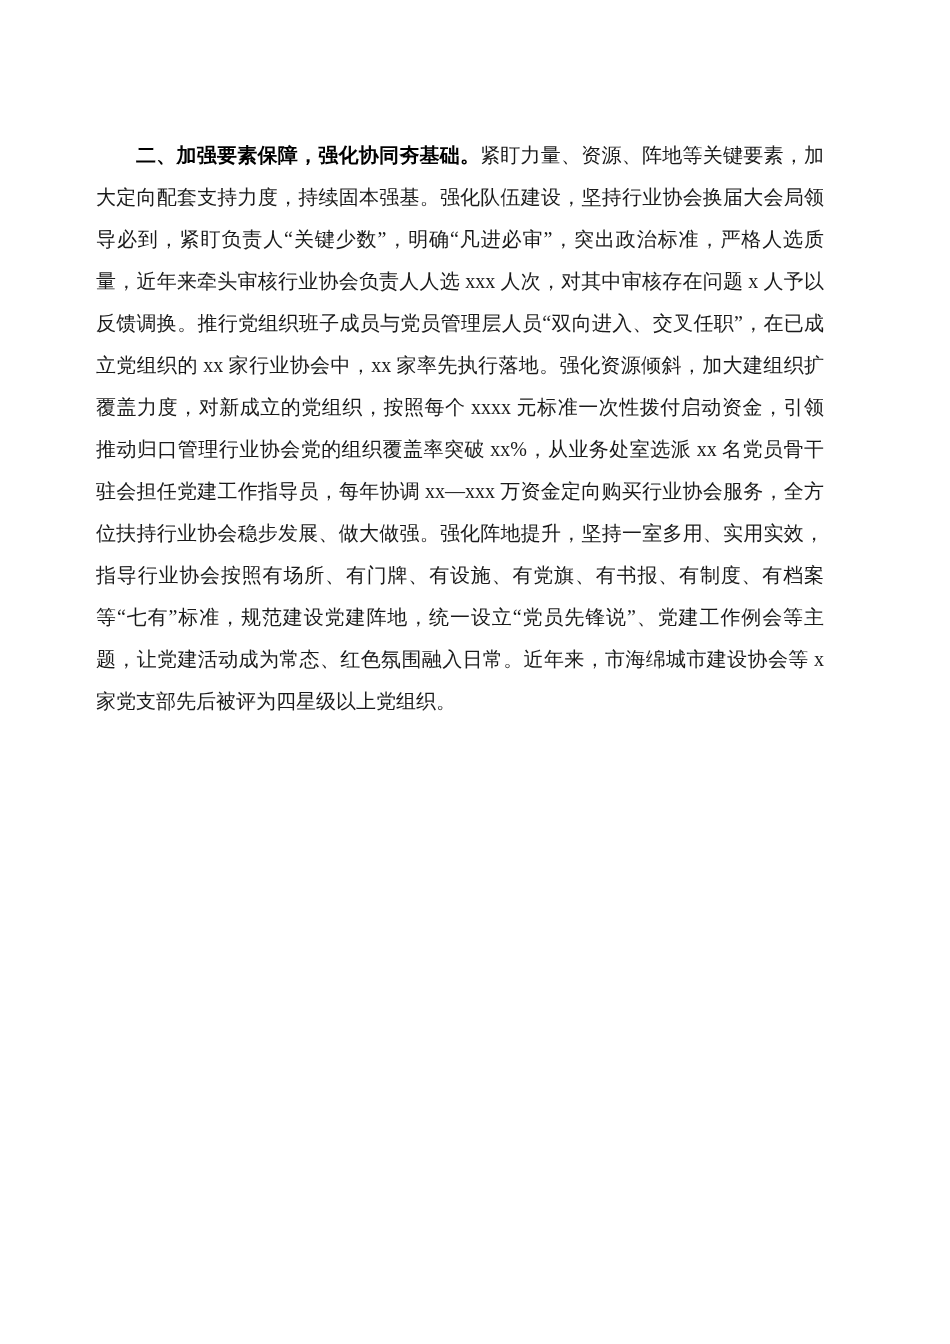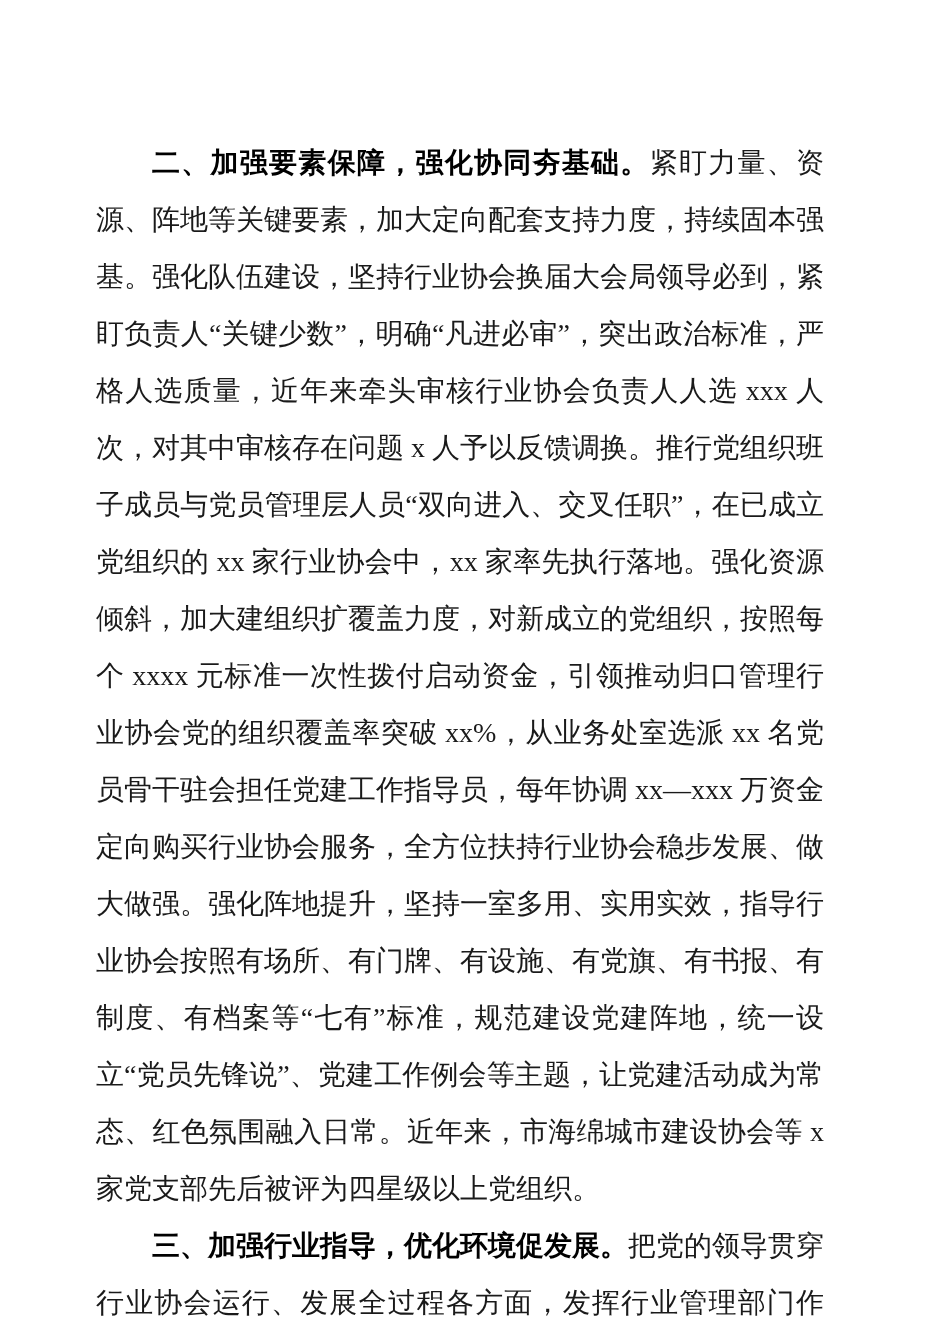--- a/index.html
+++ b/index.html
@@ -16,38 +16,37 @@
   }
   .content {
     position: absolute;
     left: 96px;
     top: 134px;
     width: 728px;
   }
   .para {
     margin: 0;
     font-family: "Liberation Serif", "DejaVu Serif", serif;
-    font-size: 28px;
-    line-height: 57px;
+    font-size: 20px;
+    line-height: 42px;
     color: #1a1a1a;
     text-align: justify;
     text-justify: inter-ideograph;
     text-indent: 2em;
     letter-spacing: 0;
   }
   .para-heading {
     font-family: "Liberation Sans", "DejaVu Sans", sans-serif;
     font-weight: 700;
     color: #000000;
   }
 </style>
 </head>
 <body>
 
 <div class="page">
   <div class="content">
 
     <p class="para"><span class="para-heading">二、加强要素保障，强化协同夯基础。</span><span>紧盯力量、资源、阵地等关键要素，加大定向配套支持力度，持续固本强基。强化队伍建设，坚持行业协会换届大会局领导必到，紧盯负责人“关键少数”，明确“凡进必审”，突出政治标准，严格人选质量，近年来牵头审核行业协会负责人人选 xxx 人次，对其中审核存在问题 x 人予以反馈调换。推行党组织班子成员与党员管理层人员“双向进入、交叉任职”，在已成立党组织的 xx 家行业协会中，xx 家率先执行落地。强化资源倾斜，加大建组织扩覆盖力度，对新成立的党组织，按照每个 xxxx 元标准一次性拨付启动资金，引领推动归口管理行业协会党的组织覆盖率突破 xx%，从业务处室选派 xx 名党员骨干驻会担任党建工作指导员，每年协调 xx—xxx 万资金定向购买行业协会服务，全方位扶持行业协会稳步发展、做大做强。强化阵地提升，坚持一室多用、实用实效，指导行业协会按照有场所、有门牌、有设施、有党旗、有书报、有制度、有档案等“七有”标准，规范建设党建阵地，统一设立“党员先锋说”、党建工作例会等主题，让党建活动成为常态、红色氛围融入日常。近年来，市海绵城市建设协会等 x 家党支部先后被评为四星级以上党组织。</span></p>
 
-    <p class="para"><span class="para-heading">三、加强行业指导，优化环境促发展。</span><span>把党的领导贯穿行业协会运行、发展全过程各方面，发挥行业管理部门作用，扎实做好脱钩改革的“后半篇文章”。规范内部管理，抓好民政部《行业协会商会自身建设指南》宣传贯彻，制定发布行业协会会员、会费、财务管理等制度范本 xx 个，指导各协会认真对</span></p>
 
   </div>
 </div>
 
 </body></html>

